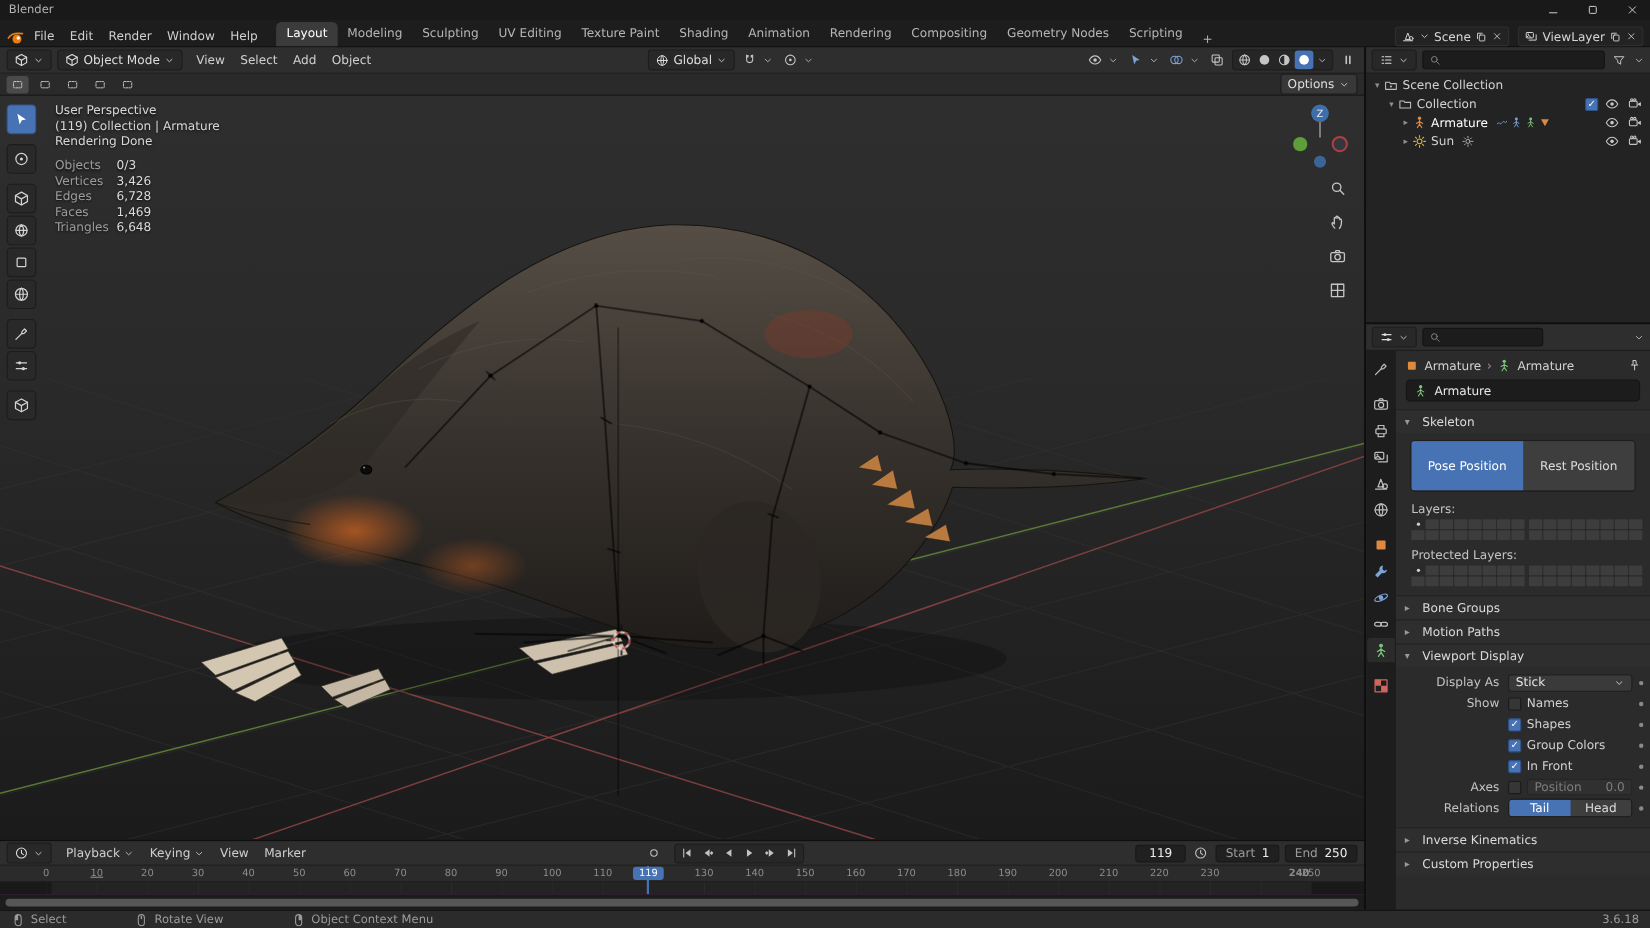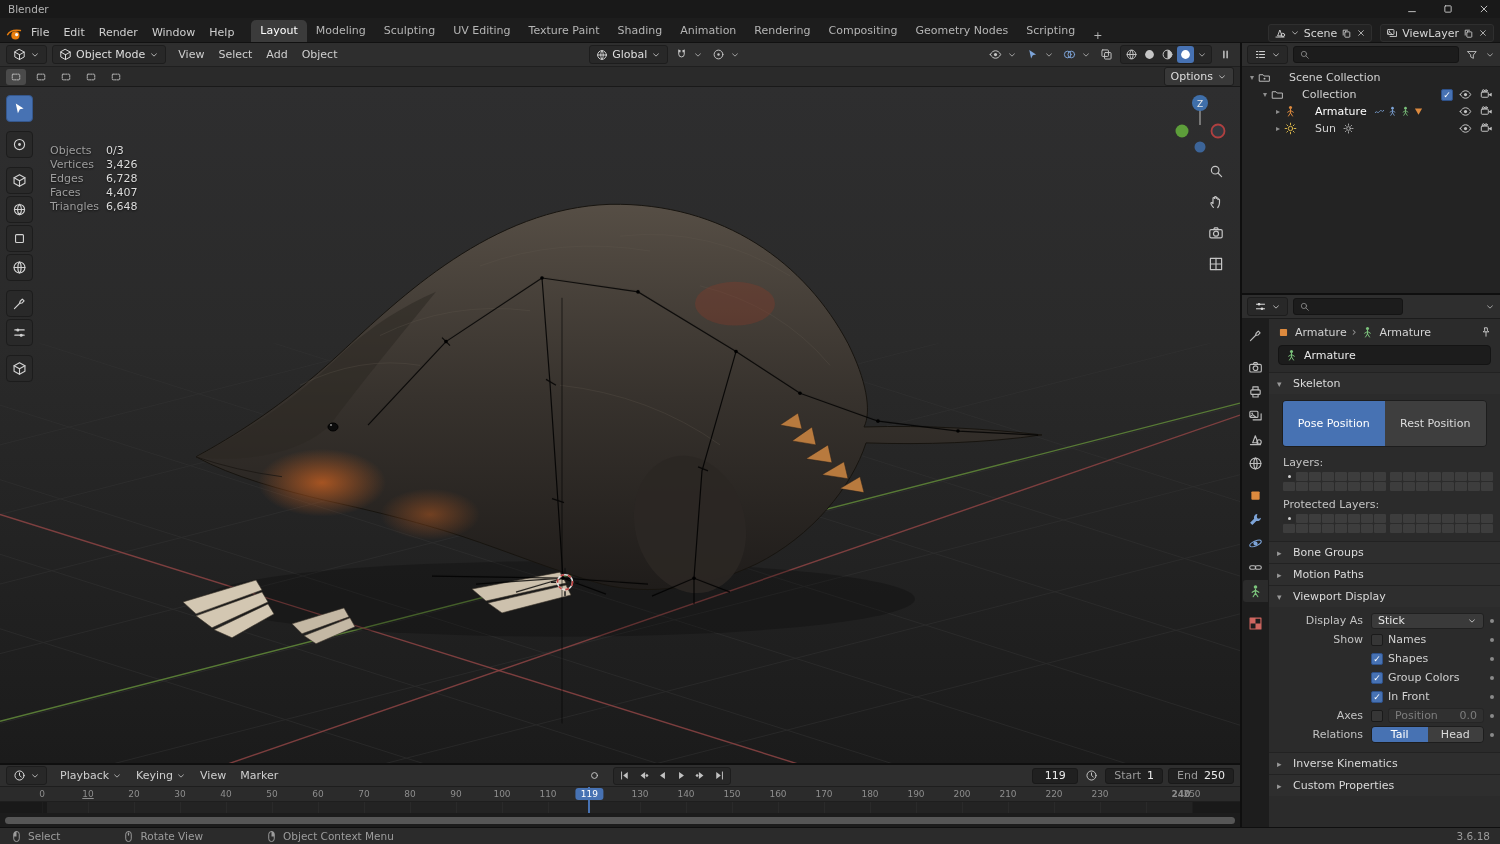--- a/index.html
+++ b/index.html
@@ -75,21 +75,21 @@
 .playhead-label{position:absolute;top:1px;transform:translateX(-50%);background:var(--accent,#4772b3);color:#fff;font-size:9px;padding:0 5px;border-radius:3px;line-height:12px}
 .tl-scroll{height:14px;background:#1c1c1c;display:flex;align-items:center;padding:0 5px}
 .tl-scrollbar{height:7px;background:#565656;border-radius:4px;flex:1}
 
 .outliner{height:252px;background:#232323;display:flex;flex-direction:column;border-bottom:2px solid #0f0f0f;flex:0 0 auto}
 .outl-header,.props-header{height:24px;background:#2e2e2e;display:flex;align-items:center;gap:5px;padding:0 5px;border-bottom:1px solid #1c1c1c;flex:0 0 auto}
 .search{flex:1;display:flex;align-items:center;gap:4px;background:#1c1c1c;border:1px solid #141414;border-radius:3px;height:17px;padding:0 5px;color:#8b8b8b}
 .outl-tree{flex:1;padding-top:2px;overflow:hidden}
 .outl-row{display:flex;align-items:center;height:17px;padding-right:5px}
 .disc{width:12px;color:#8f8f8f;font-size:8px;text-align:center;flex:0 0 auto}
-.outl-label{margin-left:18px;color:#d2d2d2;white-space:nowrap}
+.outl-label{margin-left:4px;color:#d2d2d2;white-space:nowrap}
 .outl-label.bright{color:#fff}
 .badges{display:inline-flex;gap:2px;margin-left:7px;align-items:center}
 .outl-right{margin-left:auto;display:inline-flex;align-items:center;gap:4px;color:#9d9d9d}
 .cb-sm{width:11px;height:11px;font-size:8px}
 
 .properties{flex:1;display:flex;flex-direction:column;background:#2b2b2b;min-height:0}
 .props-search{max-width:110px}
 .props-main{flex:1;display:flex;min-height:0}
 .props-tabs{width:27px;background:#1d1d1d;display:flex;flex-direction:column;align-items:center;padding-top:5px;gap:2px;flex:0 0 auto}
 .ptab{width:25px;height:22px;display:flex;align-items:center;justify-content:center;border-radius:3px 0 0 3px;color:#9f9f9f}
@@ -670,36 +670,41 @@
             <div class="tool-btn gap">
               <span class="i ">
                 <svg viewBox="0 0 16 16" stroke="currentColor" fill="none" stroke-width="1.2" stroke-linecap="round" stroke-linejoin="round">
                   <path d="M8 1.8l5.8 3.2v6L8 14.2 2.2 11V5z"></path>
                   <path d="M8 8.3L13.8 5M8 8.3L2.2 5M8 8.3V14"></path>
                 </svg>
               </span>
             </div>
           </div>
 
+        <div class="vp-overlay-text">
+          <div>User Perspective</div>
+          <div>(119) Collection | Armature</div>
+          <div>Rendering Done</div>
+        </div>
         <div id="vp-stats" class="vp-stats">
             <div class="stat-row">
               <span class="stat-label">Objects</span>
               <span class="stat-value">0/3</span>
             </div>
             <div class="stat-row">
               <span class="stat-label">Vertices</span>
               <span class="stat-value">3,426</span>
             </div>
             <div class="stat-row">
               <span class="stat-label">Edges</span>
               <span class="stat-value">6,728</span>
             </div>
             <div class="stat-row">
               <span class="stat-label">Faces</span>
-              <span class="stat-value">4,407</span>
+              <span class="stat-value">1,469</span>
             </div>
             <div class="stat-row">
               <span class="stat-label">Triangles</span>
               <span class="stat-value">6,648</span>
             </div>
           </div>
 
         <div class="vp-gizmo">
           <svg viewBox="0 0 64 64">
             <line x1="32" y1="34" x2="32" y2="17" stroke="#8f8f8f" stroke-width="1.5"></line>

